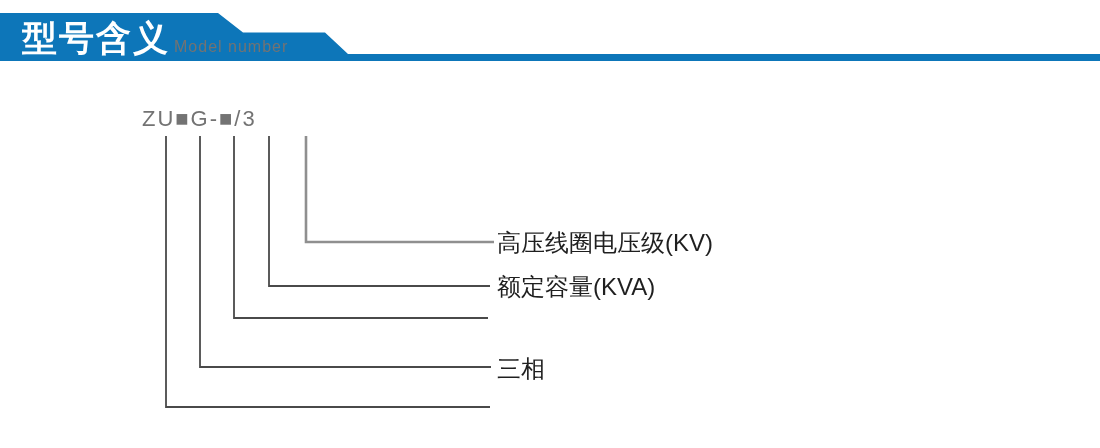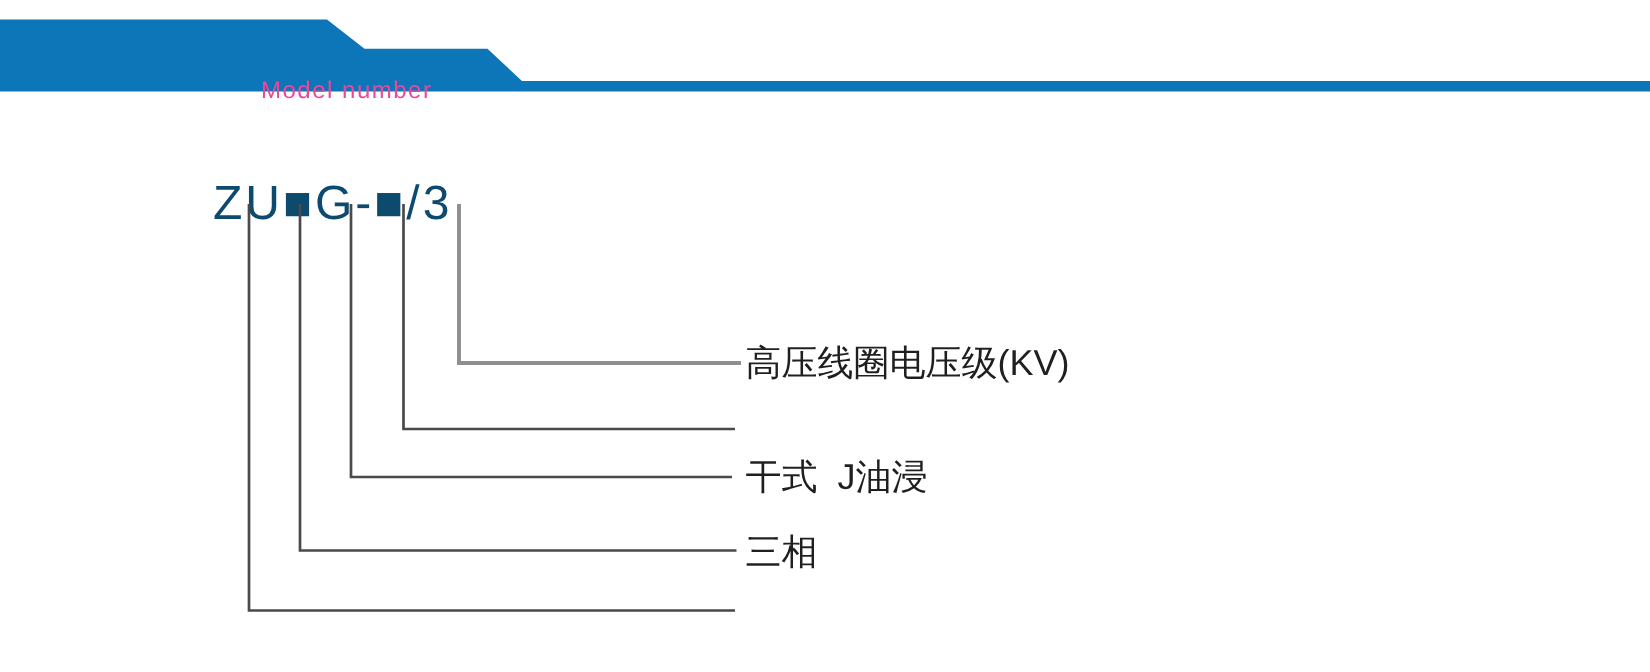--- a/index.html
+++ b/index.html
@@ -11,29 +11,29 @@
     font-family:"Liberation Sans","DejaVu Sans",sans-serif;
   }
   
   #banner-svg{position:absolute;left:0;top:0;}
   .banner-title{
     position:absolute;left:22px;top:19px;
     font-size:35px;font-weight:700;color:#ffffff;
     letter-spacing:2px;line-height:38px;white-space:nowrap;
   }
   .banner-subtitle{
-    position:absolute;left:174px;top:52px;
-    font-size:16px;font-weight:400;color:#ec4899;
+    position:absolute;left:174px;top:38px;
+    font-size:16px;font-weight:400;color:#737373;
     letter-spacing:1px;line-height:18px;white-space:nowrap;
   }
   
   .model-code{
     position:absolute;left:142px;top:103px;
-    font-size:32px;font-weight:400;color:#0c4a6e;
-    letter-spacing:2px;line-height:32px;white-space:pre;margin-top:16px;
+    font-size:22px;font-weight:400;color:#737373;
+    letter-spacing:2px;line-height:32px;white-space:pre;
   }
   
   #lines-svg{position:absolute;left:0;top:0;}
   
   .leader-label{
     position:absolute;left:497px;
     font-size:24px;color:#1f1f1f;line-height:25px;
     white-space:pre;
   }
   .lbl-1{top:230px;}
@@ -43,29 +43,30 @@
   .lbl-5{top:395px;}
 </style>
 </head>
 <body>
 
 <div id="page">
 
   <svg id="banner-svg" width="1100" height="70" viewBox="0 0 1100 70">
     <polygon points="0,13 218,13 243,32.5 325,32.5 348,54 1100,54 1100,61 0,61" fill="#0d76b9"></polygon>
   </svg>
+  <div class="banner-title">型号含义</div>
   <div class="banner-subtitle">Model number</div>
 
   <div class="model-code">ZU■G-■/3</div>
 
   <svg id="lines-svg" width="1100" height="448" viewBox="0 0 1100 448">
     <polyline fill="none" stroke-width="1.8" points="166,136 166,407 490,407" stroke="#4a4a4a"></polyline>
     <polyline fill="none" stroke-width="1.8" points="200,136 200,367 491,367" stroke="#4a4a4a"></polyline>
     <polyline fill="none" stroke-width="1.8" points="234,136 234,318 488,318" stroke="#4a4a4a"></polyline>
     <polyline fill="none" stroke-width="1.8" points="269,136 269,286 490,286" stroke="#4a4a4a"></polyline>
     <polyline fill="none" stroke-width="2.6" points="306,136 306,242 494,242" stroke="#8f8f8f"></polyline>
   </svg>
 
   <div class="leader-label lbl-1">高压线圈电压级(KV)</div>
-  <div class="leader-label lbl-3">干式  J油浸</div>
+  <div class="leader-label lbl-2">额定容量(KVA)</div>
   <div class="leader-label lbl-4">三相</div>
 
 </div>
 
 </body></html>

